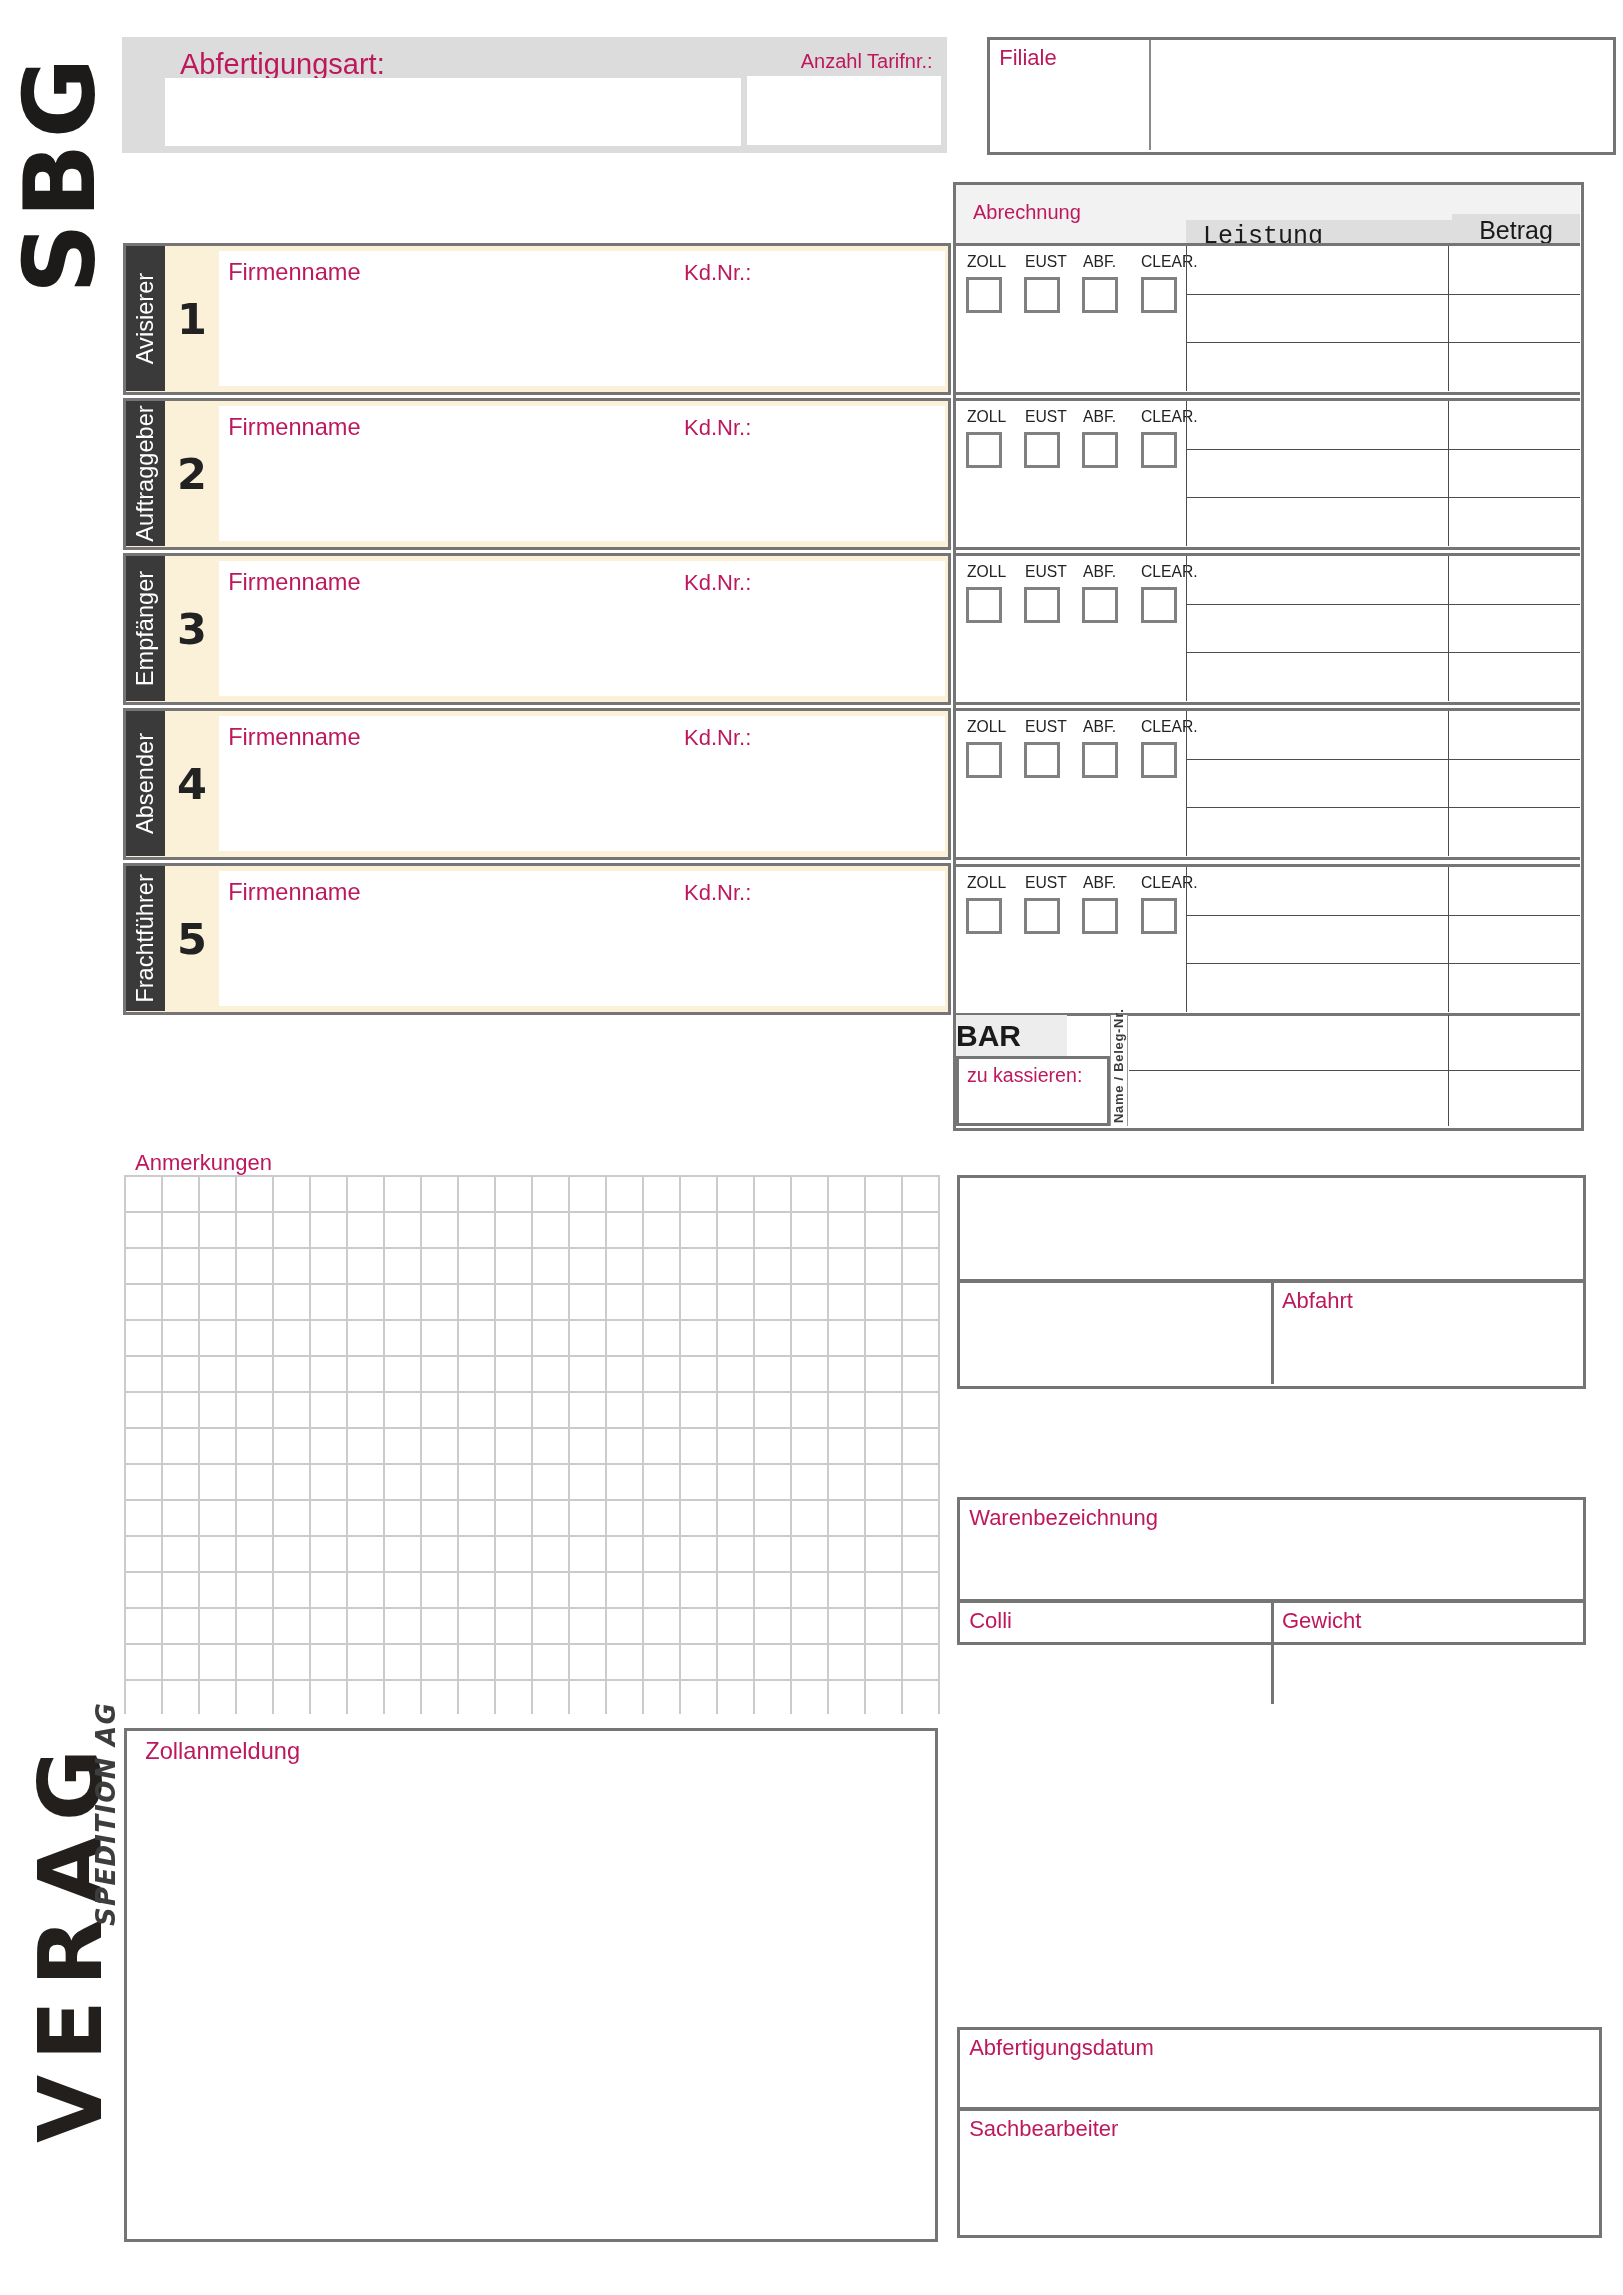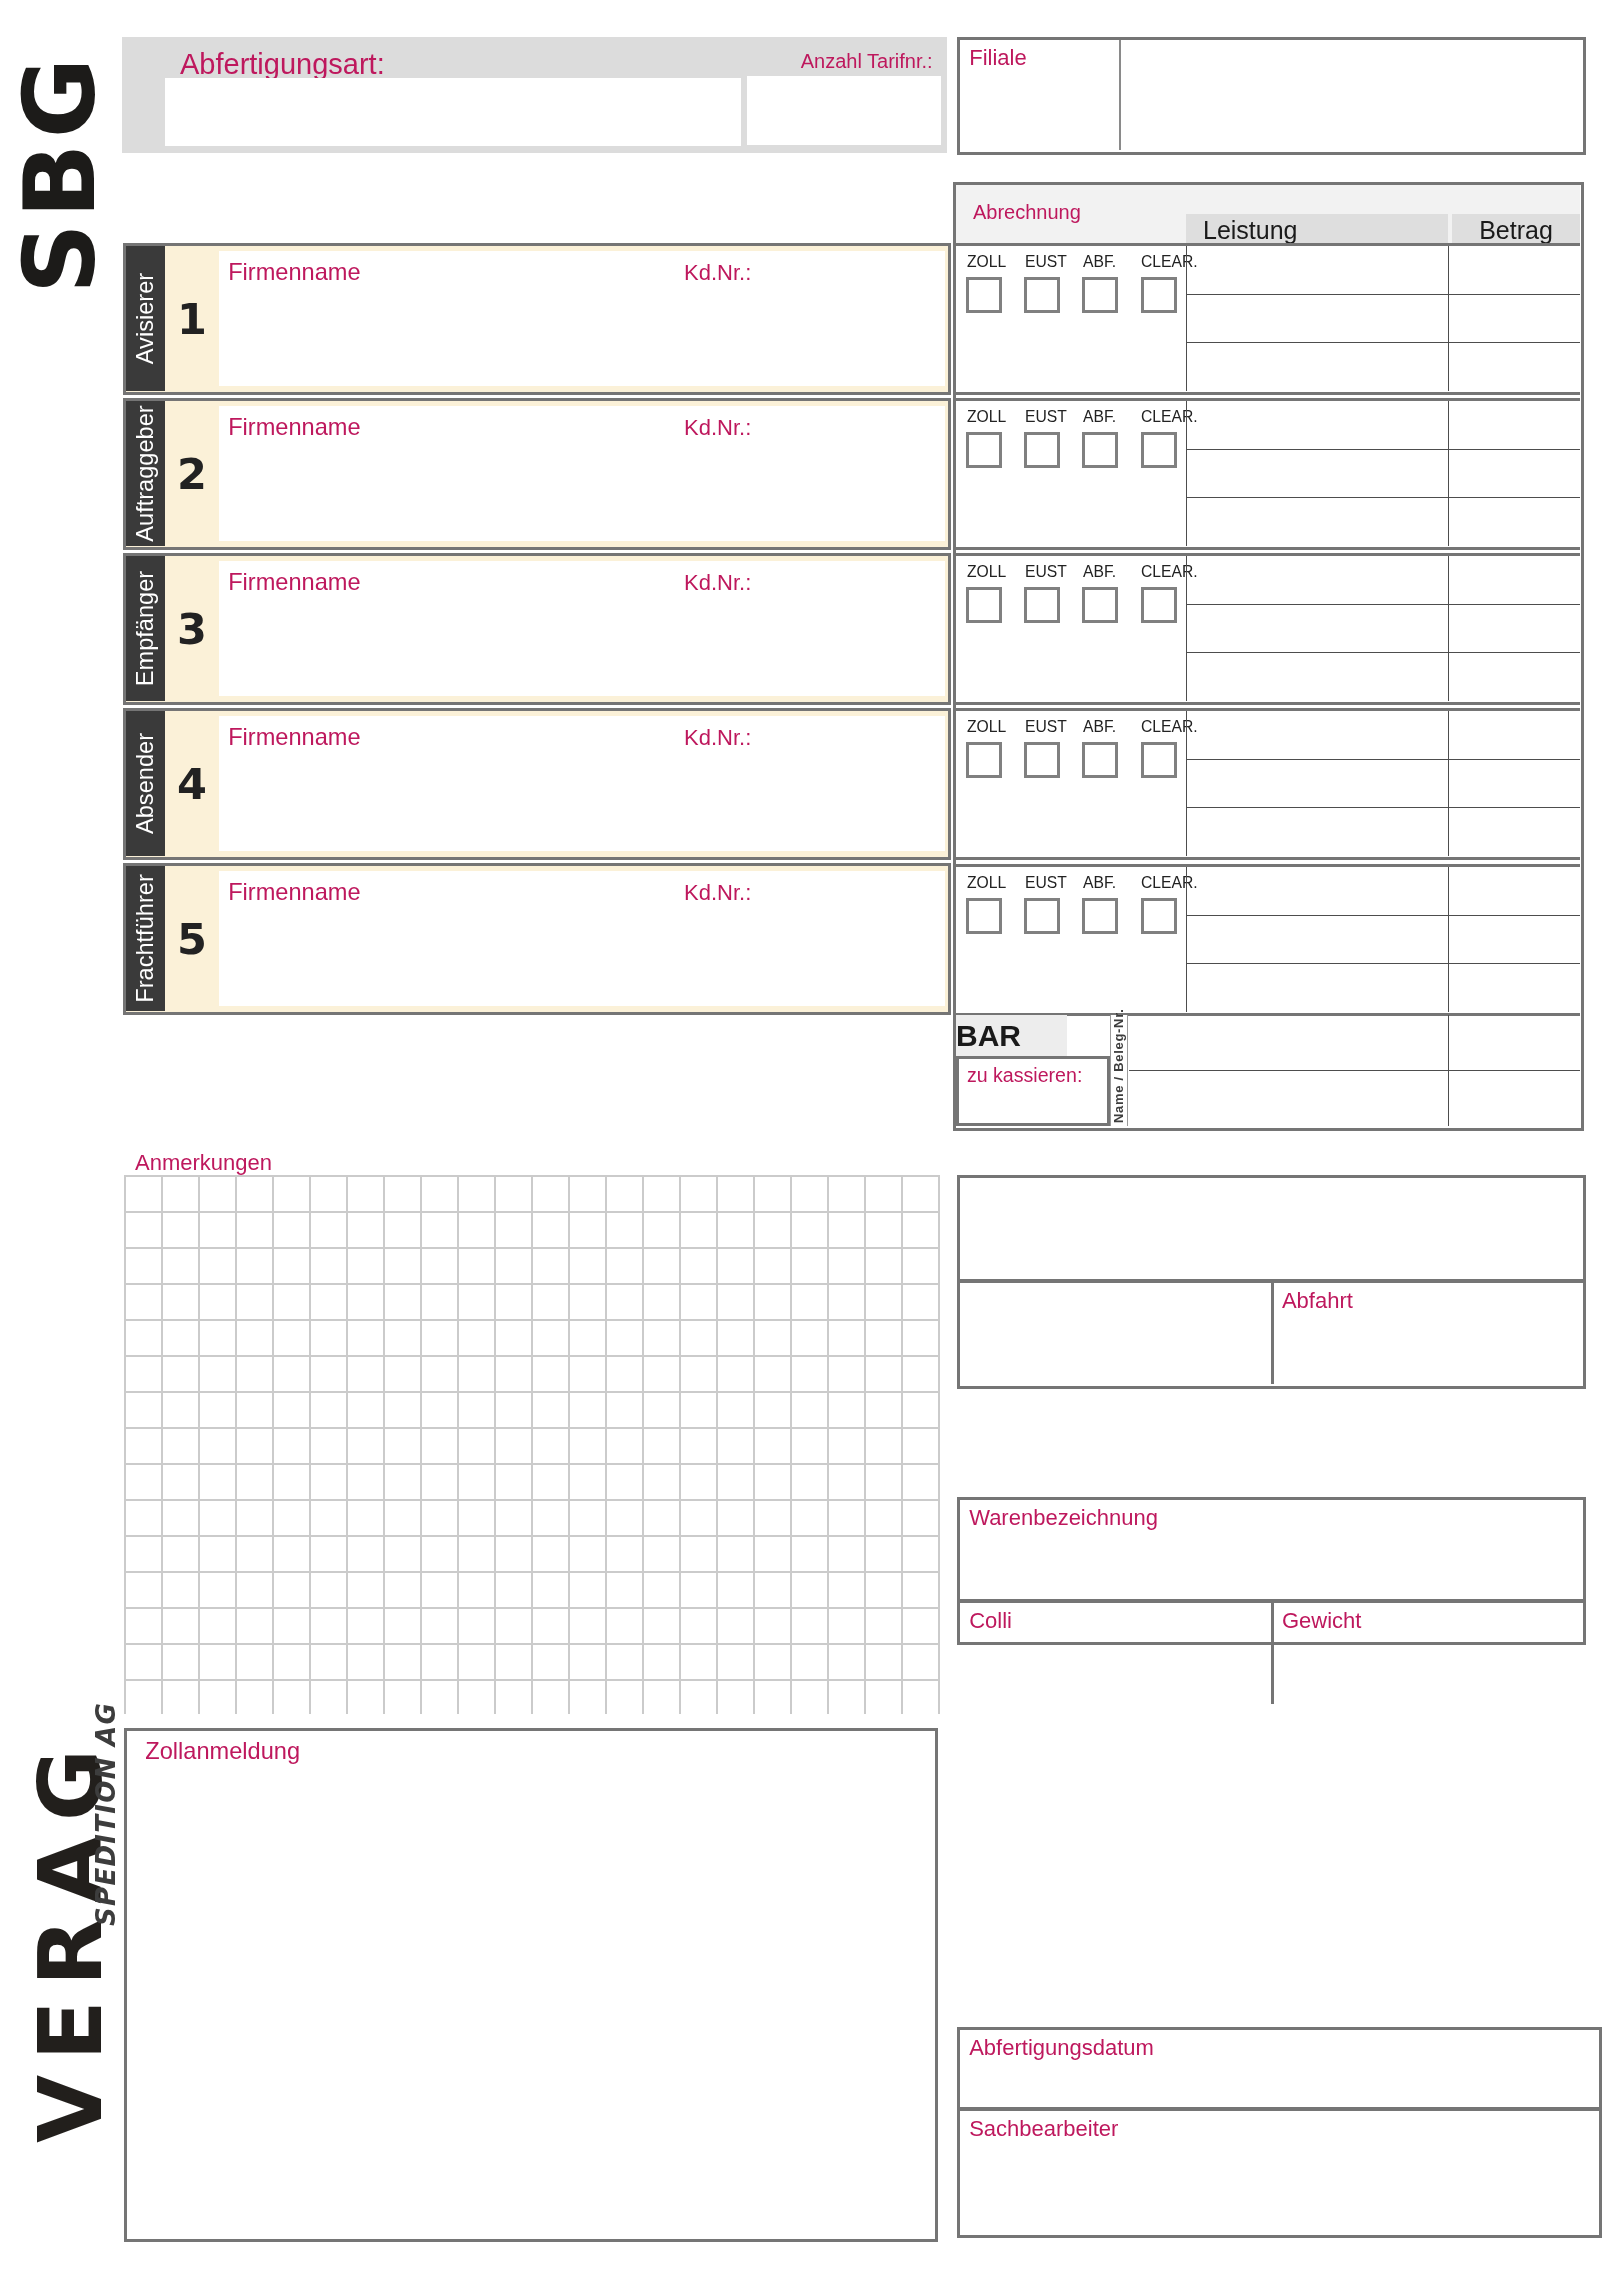--- a/index.html
+++ b/index.html
@@ -20,27 +20,27 @@
             letter-spacing:14.4px;color:#221f1c;}
   #spedition-ag{left:93px;top:1683px;width:243px;height:27.5px;line-height:27.5px;
             font-family:"DejaVu Sans",sans-serif;font-weight:bold;font-style:italic;
             font-size:26px;letter-spacing:1.3px;color:#3d3d3d;}
   
   #top-band{left:122px;top:37px;width:825px;height:116px;background:#dcdcdc;}
   #abfertigungsart-field{left:43px;top:41px;width:576px;height:68px;background:#fff;}
   #anzahl-field{left:625px;top:39px;width:194px;height:69px;background:#fff;}
   
   .gbox{border:3.9px solid #757575;box-sizing:border-box;background:#fff;}
-  #filiale-box{left:957px;top:37px;width:629px;height:118px;}
+  #filiale-box{left:987px;top:37px;width:629px;height:118px;}
   #filiale-divider{left:159px;top:0;width:2px;height:110px;background:#8a8a8a;}
   
   #abrechnung-panel{left:953px;top:182px;width:631px;height:949px;border:3.9px solid #757575;
                     box-sizing:border-box;background:#fff;}
   .abr-header{position:absolute;left:0;top:0;width:624px;height:62px;background:#f2f2f2;}
-  .leistung-hdr{position:absolute;left:230px;top:29px;width:262px;height:33px;background:#dedede;}
+  .leistung-hdr{position:absolute;left:230px;top:35px;width:296px;height:33px;background:#dedede;font-family:Liberation Mono, monospace;}
   .leistung-hdr span{position:absolute;left:17px;top:0;line-height:33px;font-size:25px;}
   .betrag-hdr{position:absolute;left:496px;top:29px;width:128px;height:33px;background:#dedede;
               text-align:center;line-height:33px;font-size:25px;}
   .abr-block{position:absolute;left:0;width:624px;height:152px;border-top:3.3px solid #757575;
              border-bottom:3.3px solid #757575;box-sizing:border-box;background:#fff;}
   .cb-lbl{position:absolute;top:6.5px;font-size:15.7px;white-space:nowrap;color:#222;}
   .cb-box{position:absolute;top:31px;width:30px;height:30px;border:3.9px solid #808080;background:#fff;}
   .col-leistung{position:absolute;left:230px;top:0;width:262px;height:145px;
       border-left:1.3px solid #4d4d4d;box-sizing:border-box;
       background-image:linear-gradient(to bottom,transparent 0,transparent 48px,#4d4d4d 48px,#4d4d4d 49px,

